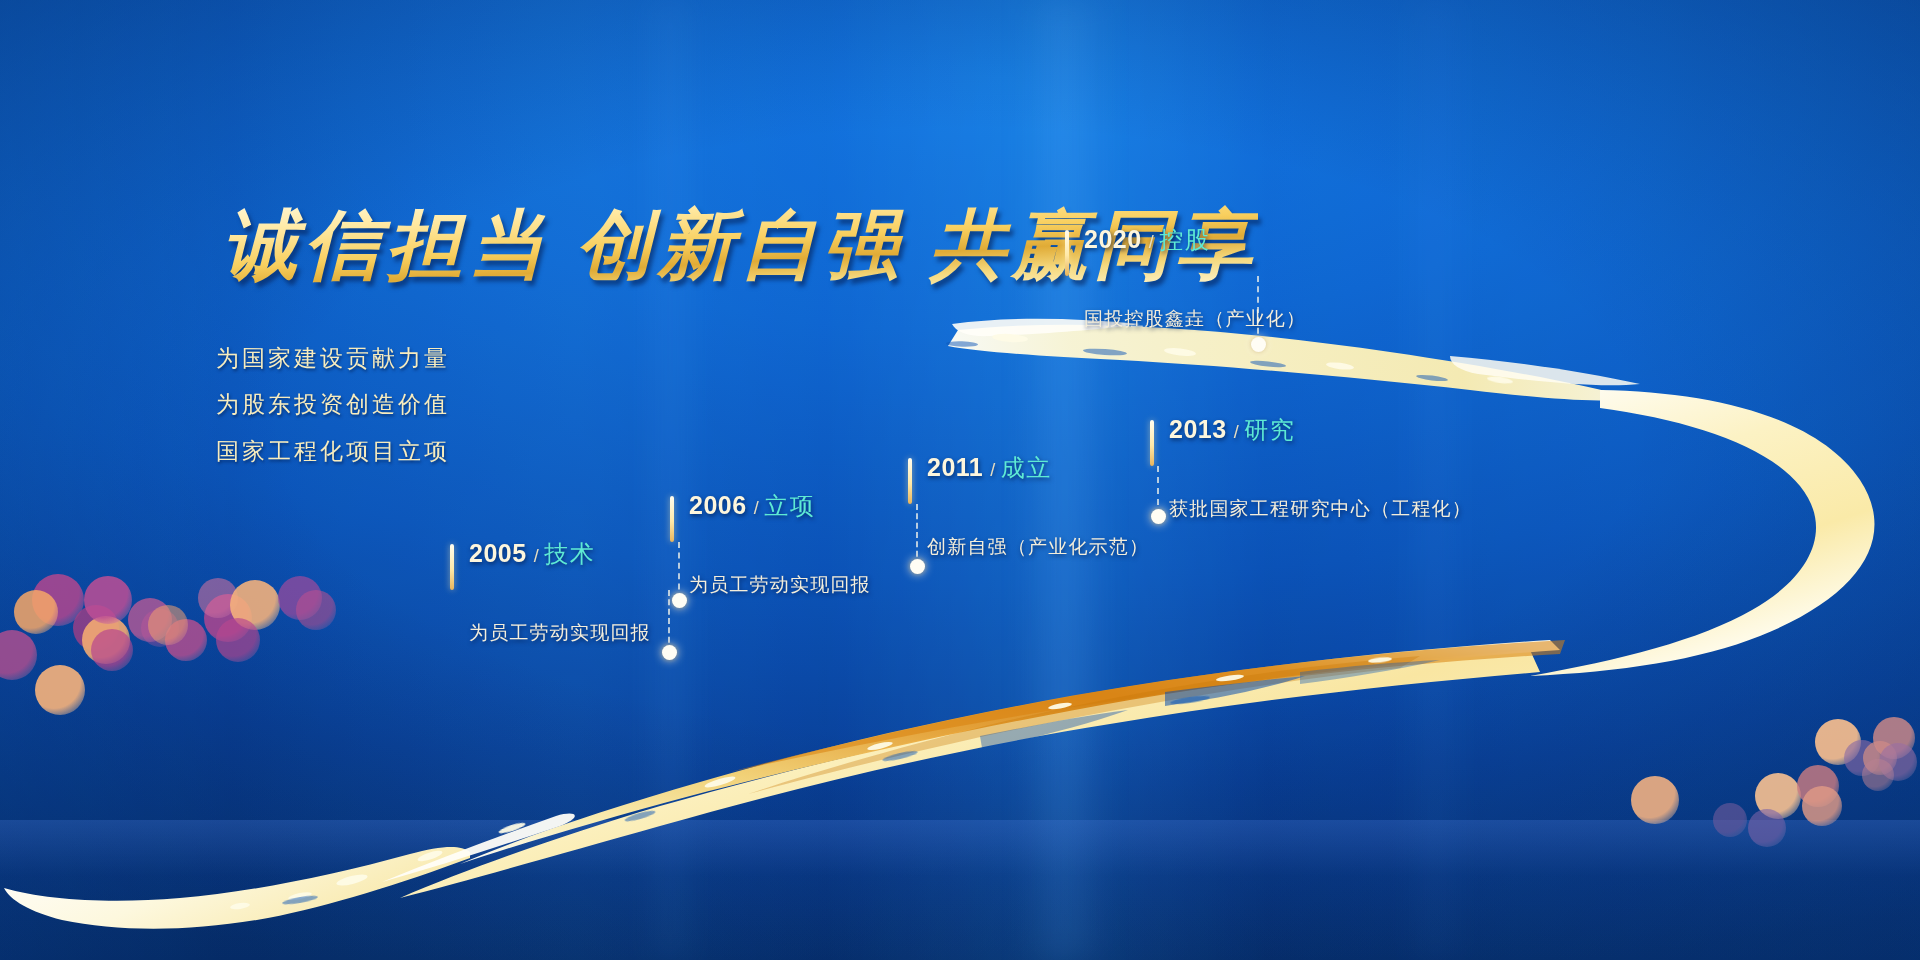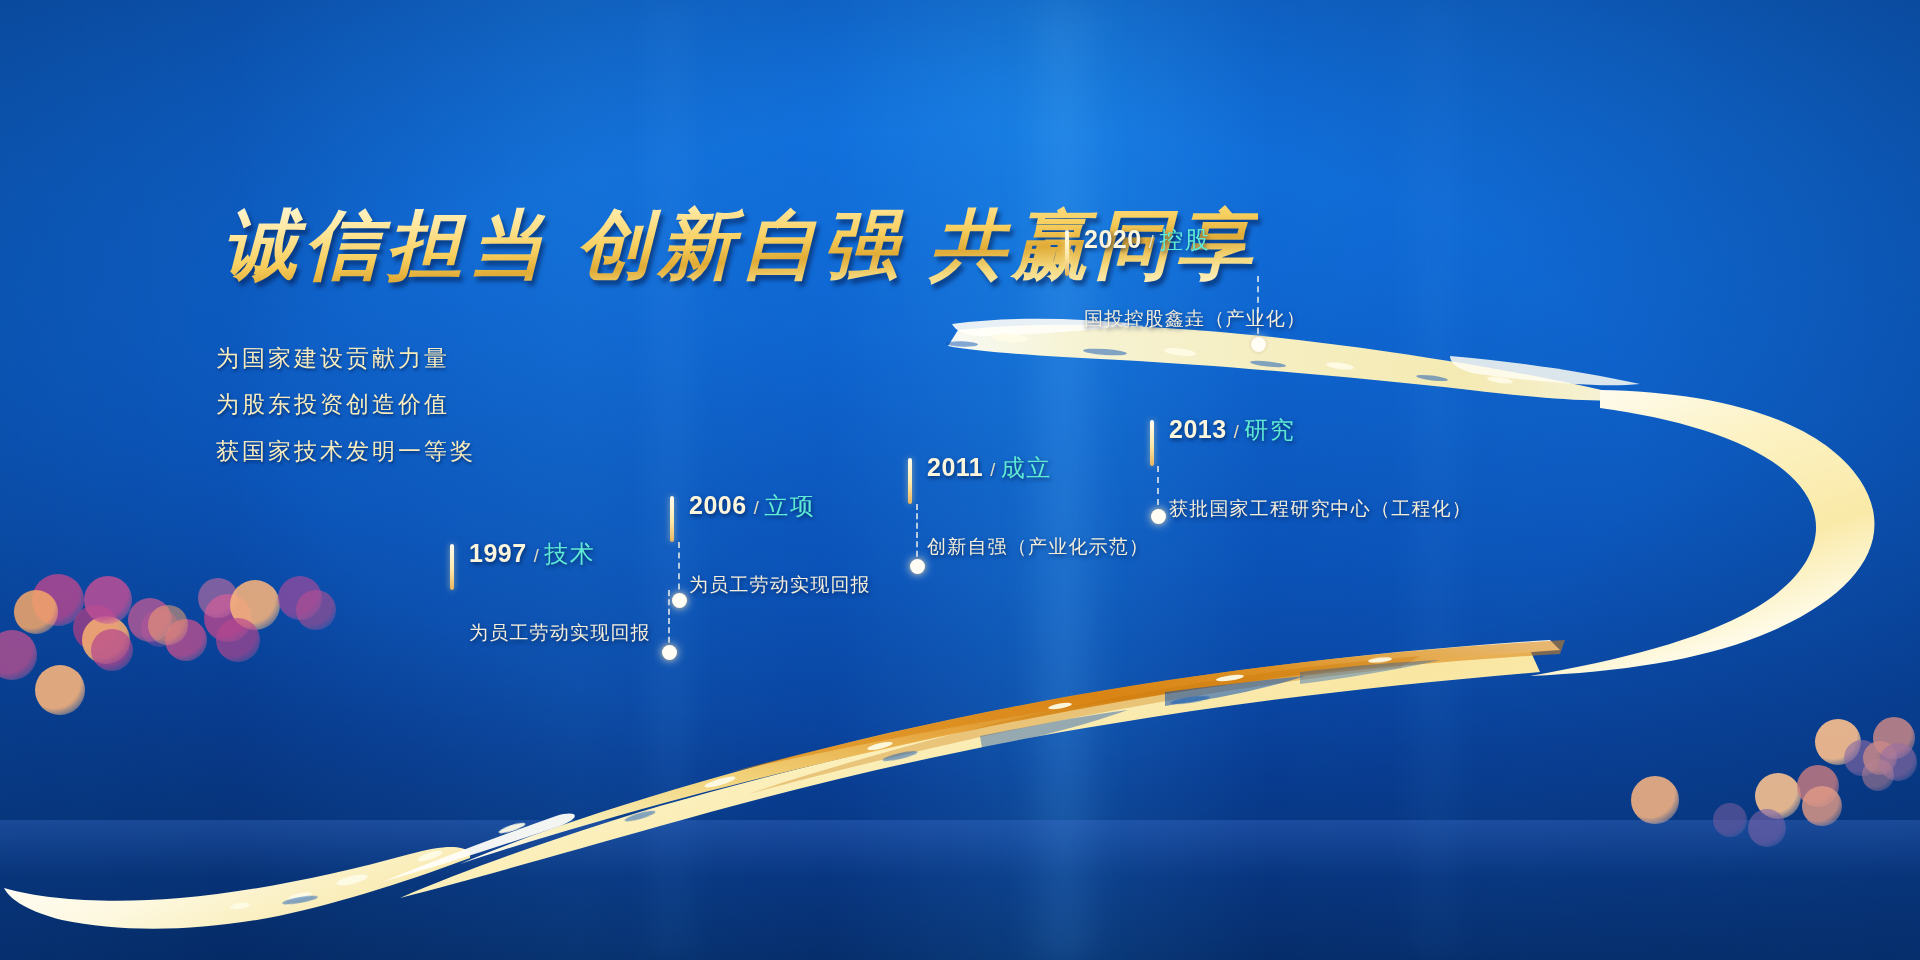--- a/index.html
+++ b/index.html
@@ -276,26 +276,26 @@
     </svg>
   </div>
 
 
   <div class="headline">
     <span>诚信担当</span><span class="gap"></span><span>创新自强</span><span class="gap"></span><span>共赢同享</span>
   </div>
 
   <div class="subline sl0">为国家建设贡献力量</div>
   <div class="subline sl1">为股东投资创造价值</div>
-  <div class="subline sl2">获国家技术发明一等奖</div>
+  <div class="subline sl2">国家工程化项目立项</div>
 
   <div id="timeline">
       <div class="tl" style="left: 450px; top: 544px;">
         <div class="bar"></div>
-        <div class="yearline"><span>1997</span><span class="slash">/</span><span class="tag">技术</span></div>
+        <div class="yearline"><span>2005</span><span class="slash">/</span><span class="tag">技术</span></div>
         <div class="desc">为员工劳动实现回报</div>
       </div>
       <div class="tl" style="left: 668px; top: 590px; height: 62px; border-left: 2px dashed rgba(250, 248, 235, 0.72);"></div>
       <div class="bokeh" style="left: 662px; top: 645px; width: 15px; height: 15px; background: rgb(255, 253, 244); box-shadow: rgba(255, 250, 225, 0.9) 0px 0px 10px, rgba(140, 90, 10, 0.45) 0px 0px 4px;"></div>
       <div class="tl" style="left: 670px; top: 496px;">
         <div class="bar"></div>
         <div class="yearline"><span>2006</span><span class="slash">/</span><span class="tag">立项</span></div>
         <div class="desc">为员工劳动实现回报</div>
       </div>
       <div class="tl" style="left: 678px; top: 542px; height: 58px; border-left: 2px dashed rgba(250, 248, 235, 0.72);"></div>

